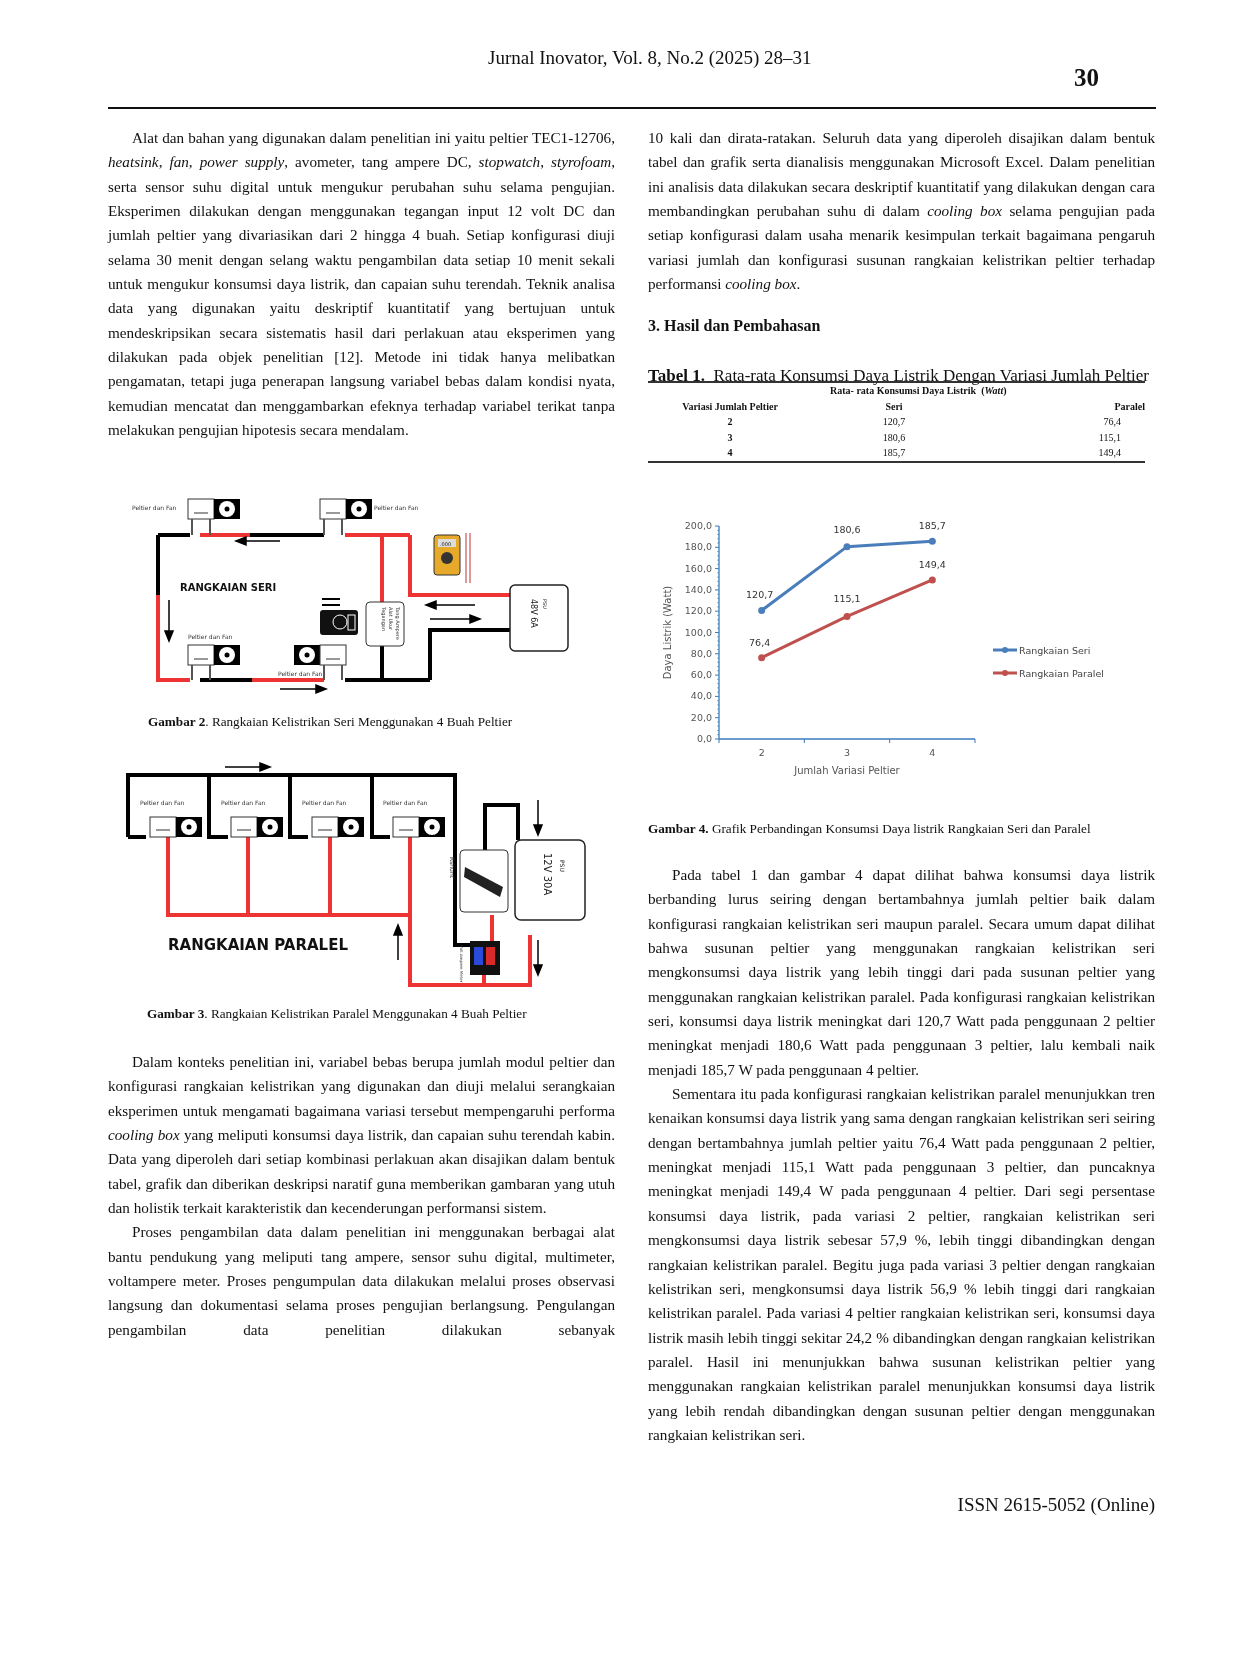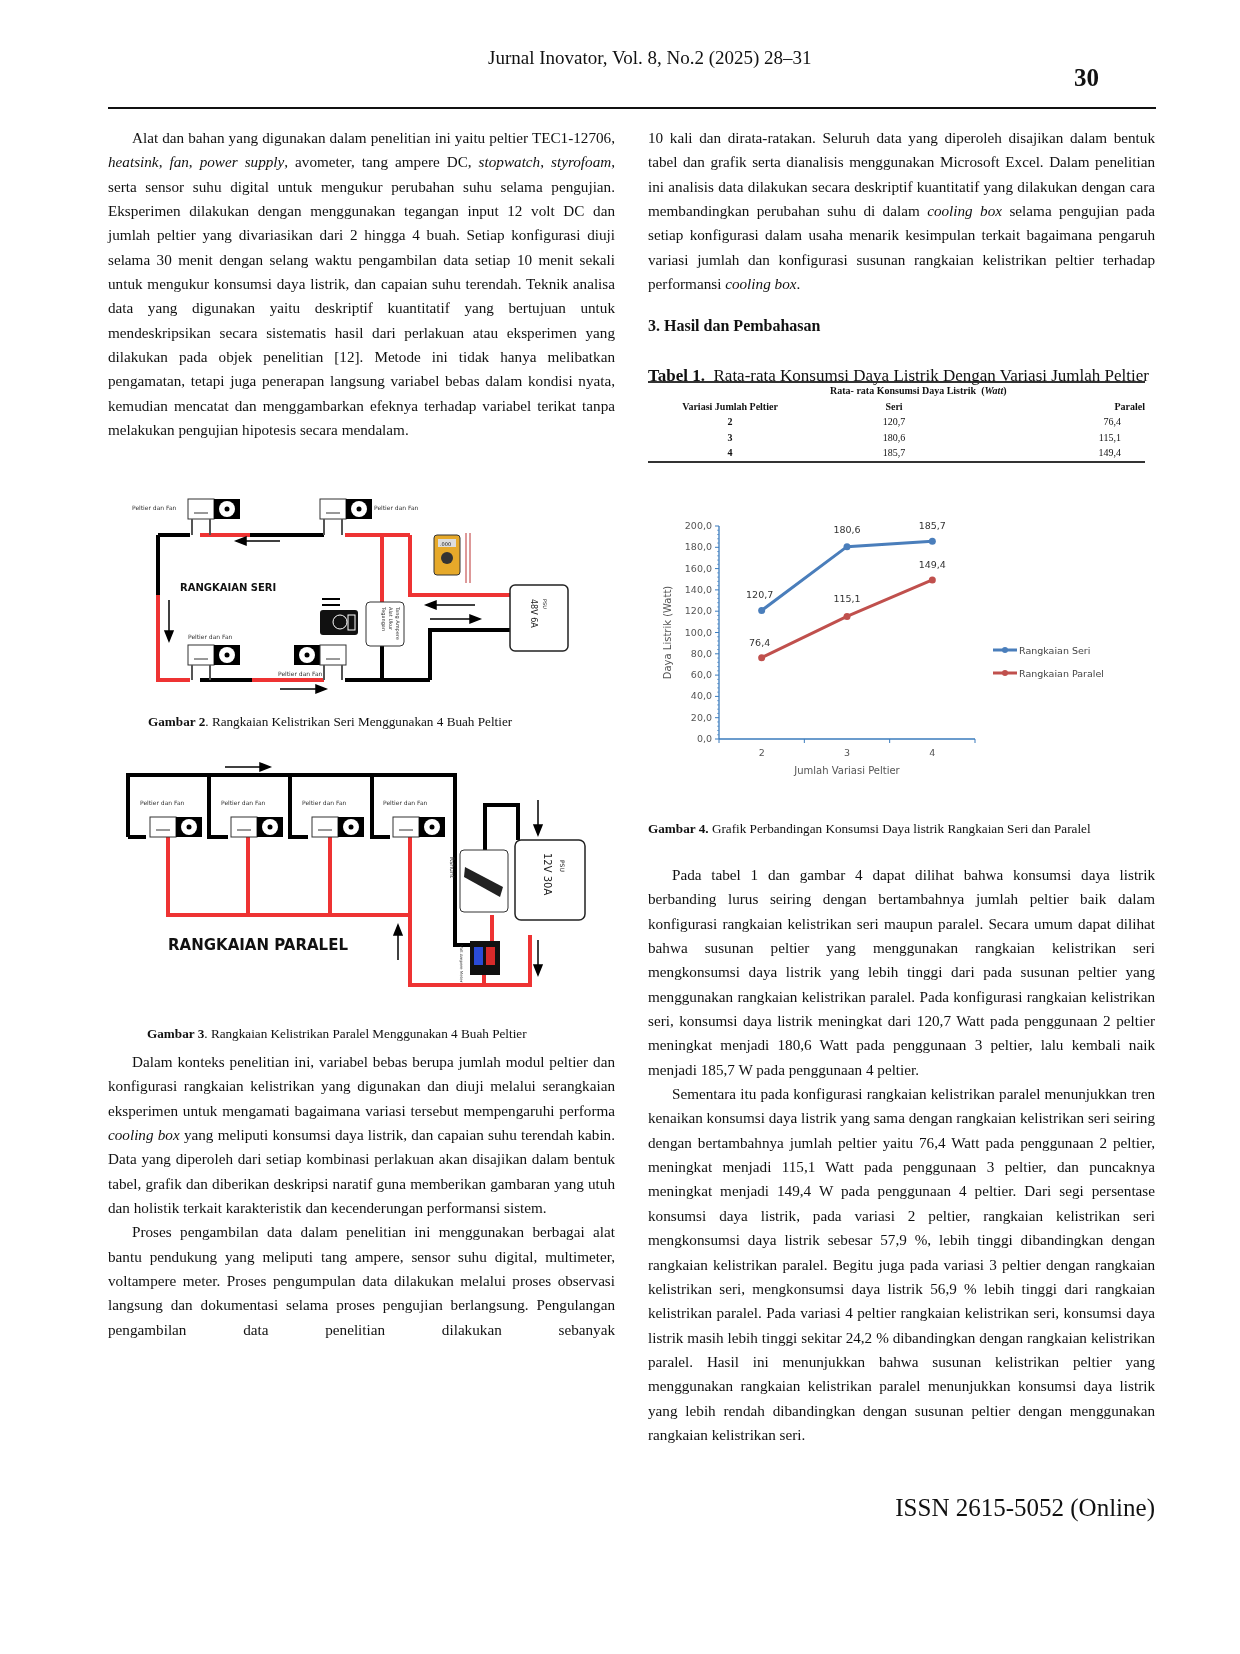--- a/index.html
+++ b/index.html
@@ -14,21 +14,21 @@
   .left{left:108px;}
   .right{left:648px;}
   .caption{position:absolute;font-size:13.2px;white-space:nowrap;}
   .caption b{font-weight:bold;}
   .heading{left:648px;top:317px;font-size:16px;font-weight:bold;}
   .tbl-cap{left:648px;top:366px;font-size:17px;white-space:nowrap;}
   table.t1{position:absolute;left:648px;top:381px;width:497px;border-collapse:collapse;font-size:10px;line-height:15.5px;}
   table.t1 td,table.t1 th{padding:0;text-align:center;}
   table.t1 .top td{border-top:2px solid #333;}
   table.t1 .last td{border-bottom:2px solid #333;}
-  .issn{right:85px;top:1494px;font-size:25px;white-space:nowrap;}
+  .issn{right:85px;top:1494px;font-size:19px;white-space:nowrap;}
   svg text{font-family:"DejaVu Sans","Liberation Sans",sans-serif;}
 </style>
 </head>
 <body>
 
 <div class="abs hdr-title">Jurnal Inovator, Vol. 8, No.2 (2025) 28–31</div>
 <div class="abs hdr-page">30</div>
 <div class="abs hdr-rule"></div>
 
 <div class="col left" style="top:126px;">
@@ -206,21 +206,21 @@
     <rect x="354" y="202" width="9" height="18" fill="#2a4bd8"></rect>
     <rect x="366" y="202" width="9" height="18" fill="#d82a2a"></rect>
     <text transform="translate(340,200) rotate(90)" font-size="4" fill="#333">Volt Ampere Meter</text>
   </g>
   <g>
     <rect x="395" y="95" width="70" height="80" rx="6" fill="#fff" stroke="#222" stroke-width="1.5"></rect>
     <text transform="translate(440,115) rotate(90)" font-size="6" fill="#222">PSU</text>
     <text transform="translate(424,108) rotate(90)" font-size="10" fill="#222">12V 30A</text>
   </g>
 </svg>
-<div class="caption" style="left:147px;top:1006px;margin-top:20px;">
+<div class="caption" style="left:147px;top:1006px;">
   <b>Gambar 3</b><span>. Rangkaian Kelistrikan Paralel Menggunakan 4 Buah Peltier</span>
 </div>
 
 <div class="col left" style="top:1050px;">
   <p>Dalam konteks penelitian ini, variabel bebas berupa jumlah modul peltier dan konfigurasi rangkaian kelistrikan yang digunakan dan diuji melalui serangkaian eksperimen untuk mengamati bagaimana variasi tersebut mempengaruhi performa <i>cooling box</i> yang meliputi konsumsi daya listrik, dan capaian suhu terendah kabin. Data yang diperoleh dari setiap kombinasi perlakuan akan disajikan dalam bentuk tabel, grafik dan diberikan deskripsi naratif guna memberikan gambaran yang utuh dan holistik terkait karakteristik dan kecenderungan performansi sistem.</p>
   <p style="text-align-last:justify;">Proses pengambilan data dalam penelitian ini menggunakan berbagai alat bantu pendukung yang meliputi tang ampere, sensor suhu digital, multimeter, voltampere meter. Proses pengumpulan data dilakukan melalui proses observasi langsung dan dokumentasi selama proses pengujian berlangsung. Pengulangan pengambilan data penelitian dilakukan sebanyak</p>
 </div>
 
 <div class="col right" style="top:126px;">
   <p class="noind">10 kali dan dirata-ratakan. Seluruh data yang diperoleh disajikan dalam bentuk tabel dan grafik serta dianalisis menggunakan Microsoft Excel. Dalam penelitian ini analisis data dilakukan secara deskriptif kuantitatif yang dilakukan dengan cara membandingkan perubahan suhu di dalam <i>cooling box</i> selama pengujian pada setiap konfigurasi dalam usaha menarik kesimpulan terkait bagaimana pengaruh variasi jumlah dan konfigurasi susunan rangkaian kelistrikan peltier terhadap performansi <i>cooling box</i>.</p>

